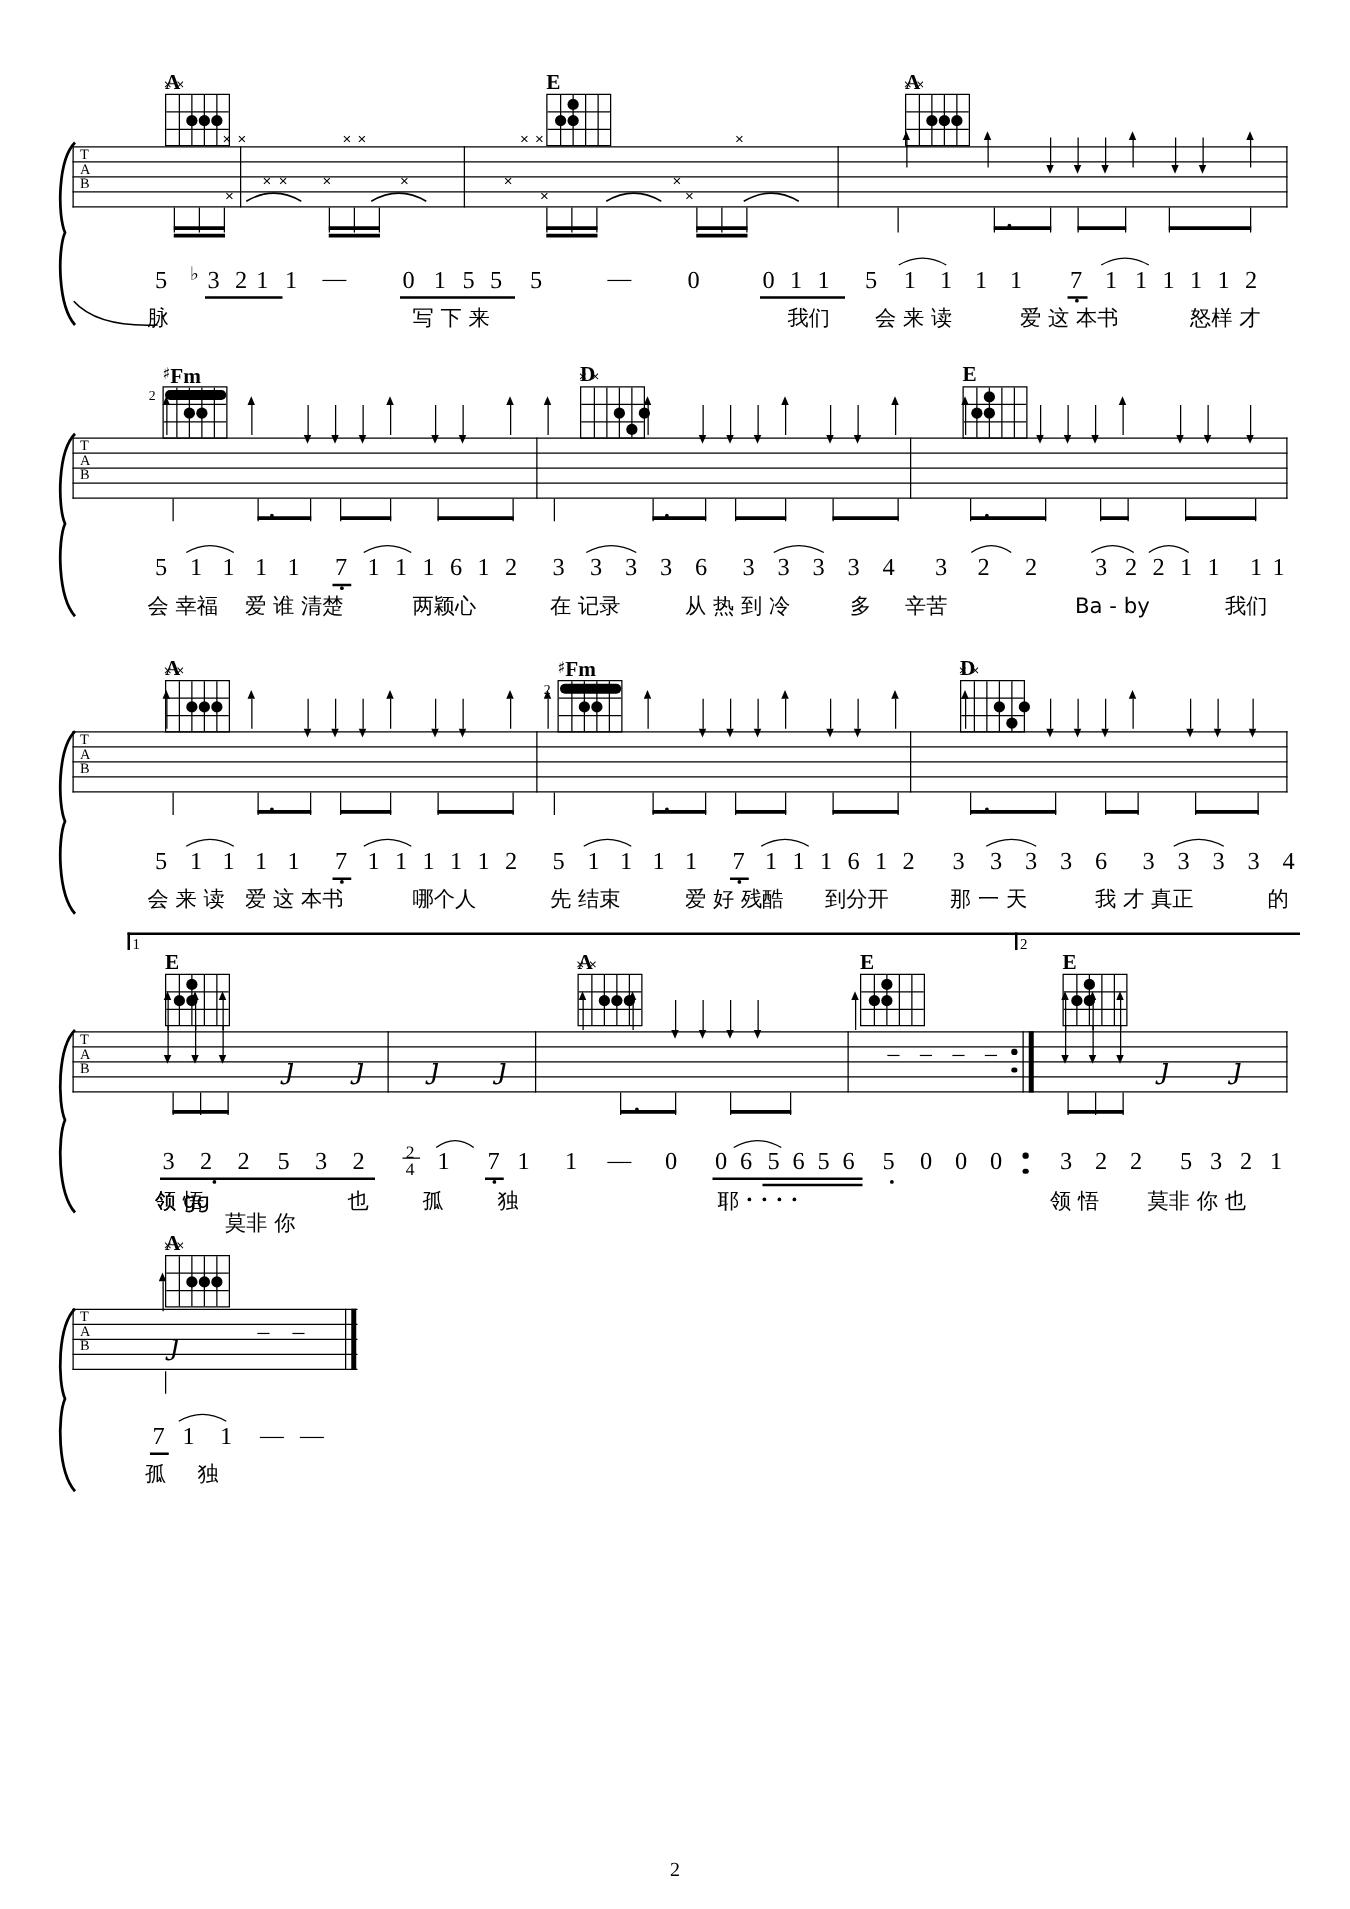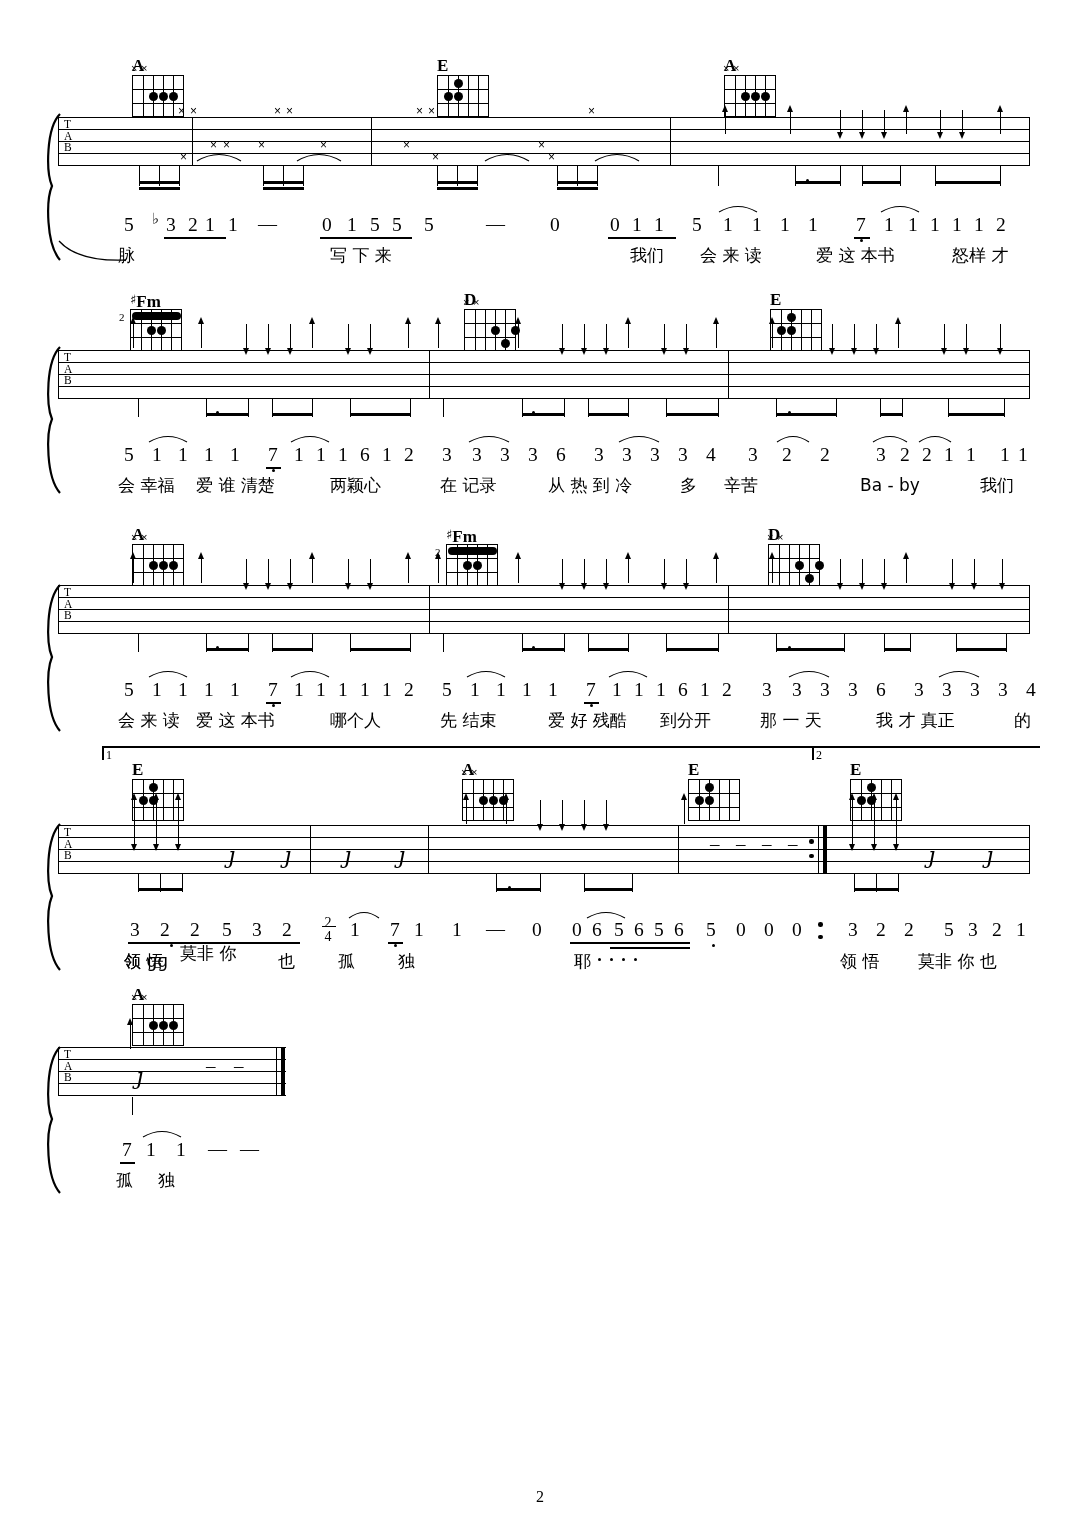--- a/index.html
+++ b/index.html
@@ -1132,21 +1132,21 @@
       <div class="slur" style="left:348px;top:168px;">
           <svg width="32" height="11">
             <path d="M1 10 Q16 -1 31 10" fill="none" stroke="#000" stroke-width="1.1"></path>
           </svg>
         </div>
     </div>
 
     <div>
       <div class="lyr" style="left:124px;top:212px;">领 ɡɡ</div>
       <div class="lyr" style="left:124px;top:212px;">领 悟</div>
-      <div class="lyr" style="left:180px;top:204px;">莫非 你</div>
+      <div class="lyr" style="left:180px;top:230px;">莫非 你</div>
       <div class="lyr" style="left:278px;top:212px;">也</div>
       <div class="lyr" style="left:338px;top:212px;">孤</div>
       <div class="lyr" style="left:398px;top:212px;">独</div>
       <div class="lyr" style="left:574px;top:212px;">耶</div>
       <div class="dotabove" style="left:598px;top:218px;"></div>
       <div class="dotabove" style="left:610px;top:218px;"></div>
       <div class="dotabove" style="left:622px;top:218px;"></div>
       <div class="dotabove" style="left:634px;top:218px;"></div>
       <div class="lyr" style="left:840px;top:212px;">领 悟</div>
       <div class="lyr" style="left:918px;top:212px;">莫非 你 也</div>

